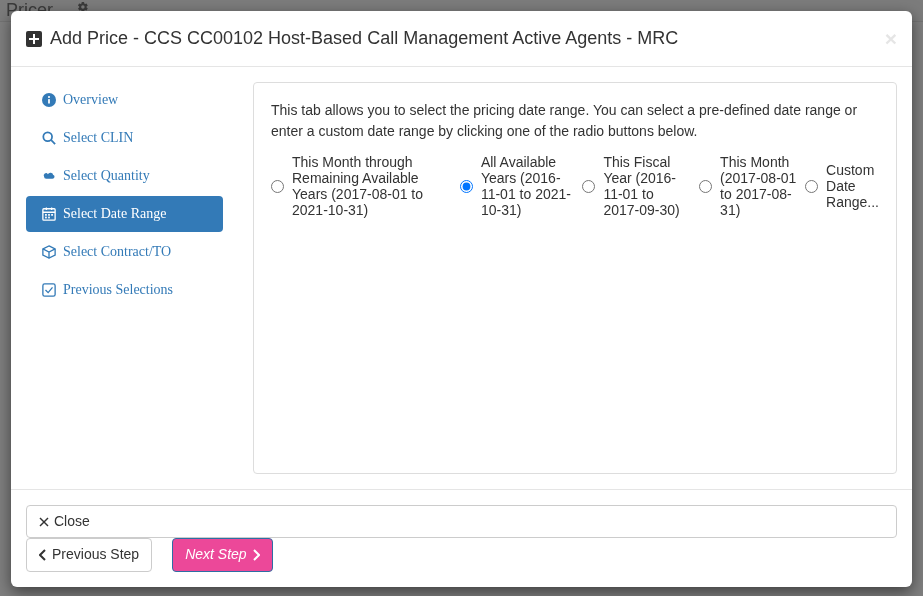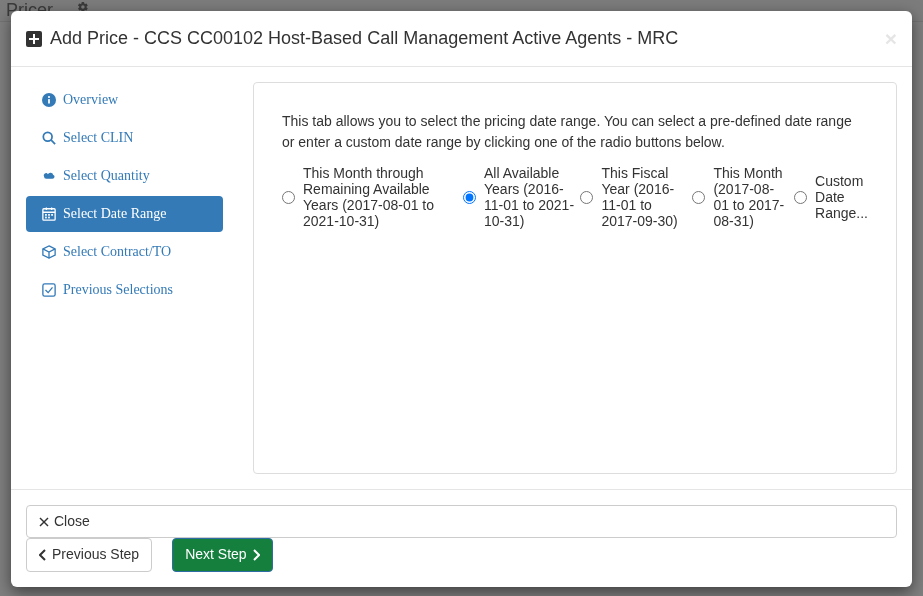--- a/index.html
+++ b/index.html
@@ -112,21 +112,21 @@
       width: 16px;
       display: inline-flex;
       margin-right: 6px;
       align-items: center;
       justify-content: center;
     }
     .content-panel {
       flex: 1;
       border: 1px solid #ddd;
       border-radius: 4px;
-      padding: 28px;
+      padding: 17px;
     }
     .content-panel p {
       font-size: 14px;
       color: #333;
       line-height: 1.5;
       margin-bottom: 12px;
     }
     .radio-list {
       display: flex;
       gap: 6px;
@@ -160,22 +160,23 @@
       border: 1px solid transparent;
       line-height: 1.4;
     }
     .btn-default {
       color: #333;
       background: #fff;
       border-color: #ccc;
     }
     .btn-primary {
       color: #fff;
-      background: #15803d;
+      background: #ec4899;
       border-color: #2e6da4;
+      font-style: italic;
     }
     .btn .btn-icon { display:inline-flex; }
     .btn .btn-icon.left { margin-right: 5px; }
     .btn .btn-icon.right { margin-left: 5px; }
     .footer-right { display:flex; gap: 20px; }
     svg { display:block; }
   </style>
 </head>
 <body>
 

